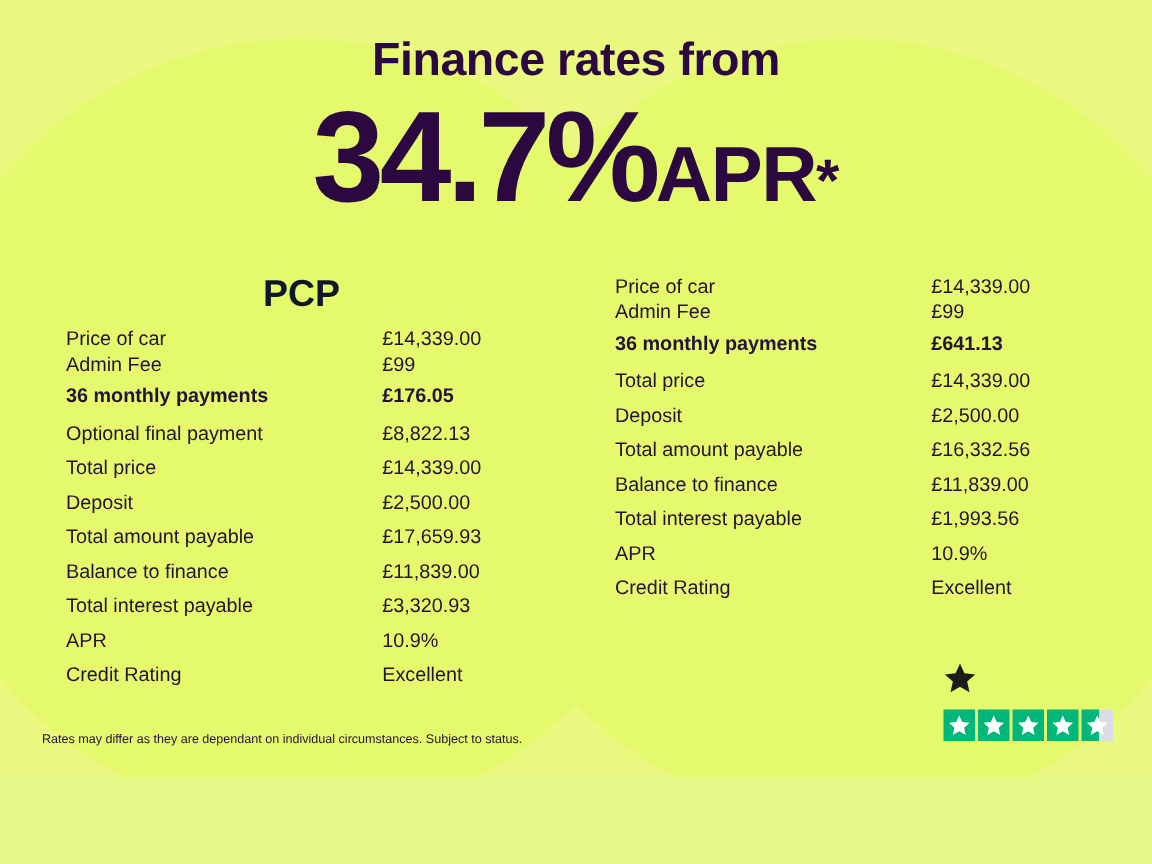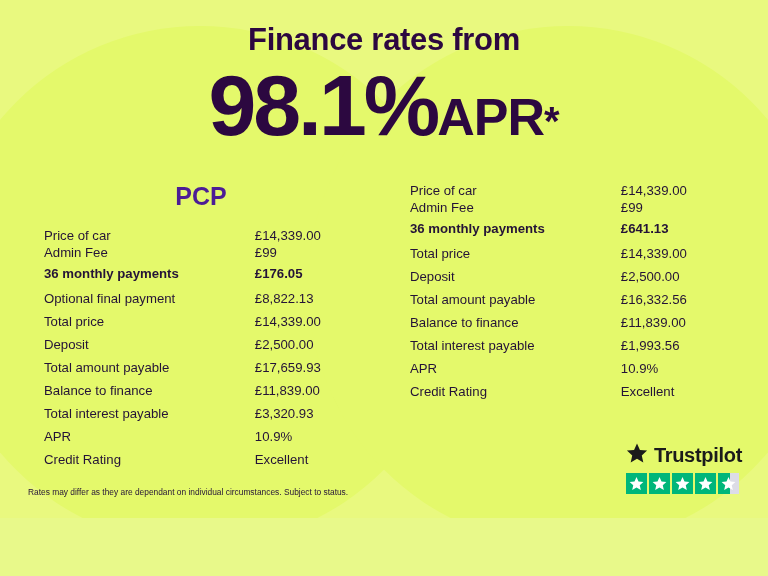--- a/index.html
+++ b/index.html
@@ -61,24 +61,24 @@
   }
 
   .columns {
     display: flex;
     margin-top: 34px;
     padding: 0 18px;
   }
   .col { width: 50%; padding: 0 26px; }
   .col-title {
     text-align: center;
-    color: #4c1d95;
+    color: #0f172a;
     font-size: 25px;
     font-weight: bold;
-    margin-bottom: 16px;
+    margin-bottom: 6px;
   }
   table.rates { width: 100%; border-collapse: collapse; }
   table.rates td {
     color: #241337;
     font-size: 13.2px;
     padding: 4px 0;
     vertical-align: top;
     margin-top: 44px;
   }
   table.rates td.val { text-align: left; white-space: nowrap; }
@@ -125,21 +125,21 @@
 
 <div class="page">
   <div class="blob blob-left"></div>
   <div class="blob blob-right"></div>
 
   <div class="content">
 
     <div class="headline">Finance rates from</div>
 
     <div class="rate-row">
-      <span class="rate-big">98.1%</span><span class="rate-apr">APR</span><span class="rate-star">*</span>
+      <span class="rate-big">34.7%</span><span class="rate-apr">APR</span><span class="rate-star">*</span>
     </div>
 
     <div class="columns">
 
       <div class="col">
         <div class="col-title">PCP</div>
         <table class="rates">
           <tbody>
             <tr class="tight">
               <td>Price of car</td>
@@ -242,21 +242,20 @@
       <div>Rates may differ as they are dependant on individual circumstances. Subject to status.</div>
     </div>
 
     <div class="trustpilot">
       <div class="tp-head">
         <span>
           <svg width="22" height="22" viewBox="0 0 24 24" aria-hidden="true">
             <polygon points="12,1.5 15.2,8.6 23,9.4 17.2,14.6 18.9,22.3 12,18.3 5.1,22.3 6.8,14.6 1,9.4 8.8,8.6" fill="#1b1b1b"></polygon>
           </svg>
         </span>
-        <span class="tp-name">Trustpilot</span>
       </div>
       <div class="tp-stars">
         <span class="tp-star">
           <svg width="15" height="15" viewBox="0 0 24 24">
               <polygon points="12,1.5 15.2,8.6 23,9.4 17.2,14.6 18.9,22.3 12,18.3 5.1,22.3 6.8,14.6 1,9.4 8.8,8.6" fill="#ffffff"></polygon>
             </svg>
         </span>
         <span class="tp-star">
           <svg width="15" height="15" viewBox="0 0 24 24">
               <polygon points="12,1.5 15.2,8.6 23,9.4 17.2,14.6 18.9,22.3 12,18.3 5.1,22.3 6.8,14.6 1,9.4 8.8,8.6" fill="#ffffff"></polygon>

